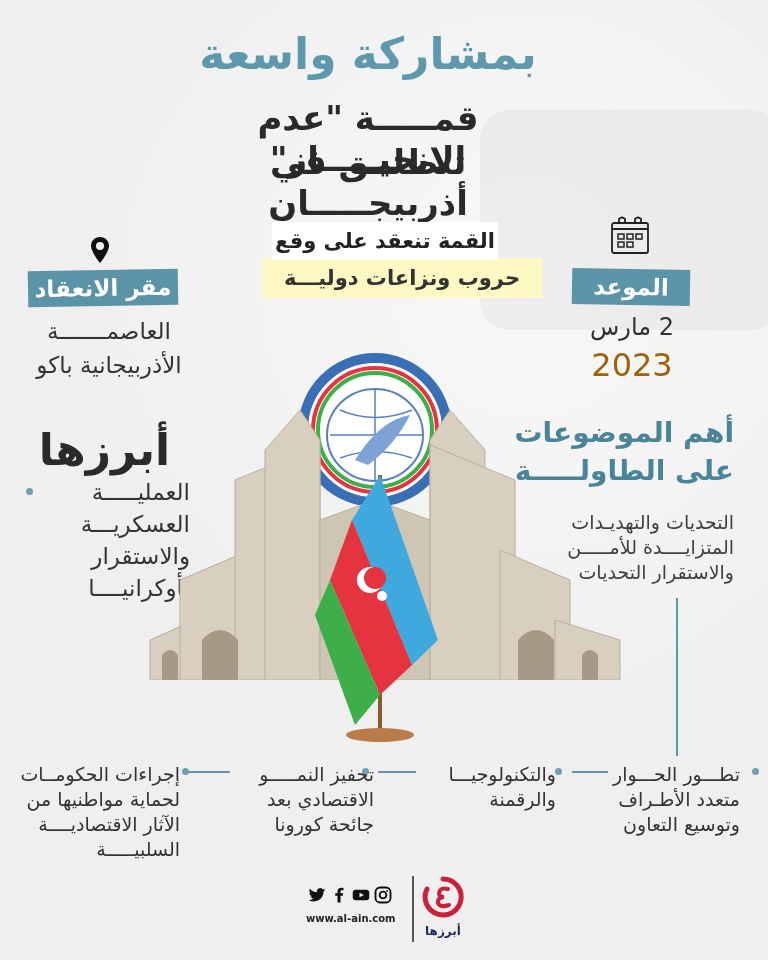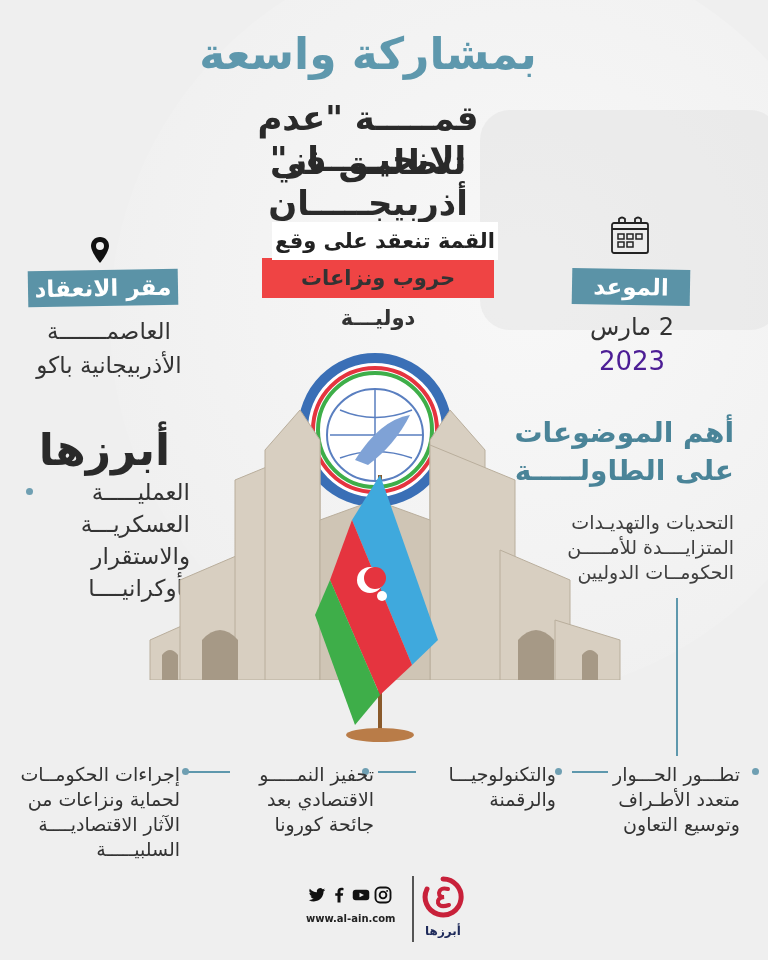--- a/index.html
+++ b/index.html
@@ -19,30 +19,30 @@
   .rtl { direction: rtl; }
   .abs { position: absolute; }
 
   
   .title-1 { top: 28px; right: 210px; width: 380px; text-align: center; font-size: 44px; font-weight: bold; color: #5e98ad; line-height: 1.2; }
   .title-2 { top: 98px; right: 210px; width: 380px; text-align: center; font-size: 34px; font-weight: bold; color: #2a2a2a; line-height: 1.2; }
   .title-3 { top: 142px; right: 210px; width: 380px; text-align: center; font-size: 34px; font-weight: bold; color: #2a2a2a; line-height: 1.2; }
 
   
   .summit-box-1 { top: 222px; left: 272px; width: 226px; height: 38px; background: #ffffff; font-size: 21px; font-weight: bold; text-align: center; line-height: 38px; color: #222; }
-  .summit-box-2 { top: 258px; left: 262px; width: 232px; height: 40px; background: #ef4444; font-size: 21px; font-weight: bold; text-align: center; line-height: 40px; color: #333; }
+  .summit-box-2 { top: 258px; left: 262px; width: 280px; height: 40px; background: #fef9c3; font-size: 21px; font-weight: bold; text-align: center; line-height: 40px; color: #333; }
 
   
   .tag { background: #5b93a7; color: #fff; font-weight: bold; font-size: 23px; text-align: center; }
   .venue-tag { top: 270px; left: 28px; width: 150px; height: 36px; line-height: 36px; transform: rotate(-1deg); }
   .date-tag { top: 269px; left: 572px; width: 118px; height: 36px; line-height: 36px; transform: rotate(1deg); }
 
   .venue-text { top: 314px; left: 20px; width: 178px; text-align: center; font-size: 23px; line-height: 34px; color: #333; }
   .date-line1 { top: 313px; left: 570px; width: 124px; text-align: center; font-size: 24px; color: #333; }
-  .date-line2 { top: 346px; left: 570px; width: 124px; text-align: center; font-size: 26px; color: #4c1d95; }
+  .date-line2 { top: 346px; left: 570px; width: 124px; text-align: center; font-size: 32px; color: #a16207; }
 
   .pin-icon { top: 236px; left: 90px; width: 20px; height: 28px; }
   .cal-icon { top: 215px; left: 610px; width: 40px; height: 40px; }
 
   .highlight-title { top: 424px; left: 30px; width: 140px; text-align: right; font-size: 44px; font-weight: bold; color: #2a2a2a; }
   .highlight-list { top: 476px; left: 20px; width: 170px; font-size: 23px; line-height: 32px; color: #333; text-align: right; }
   .bullet-dot { position: absolute; width: 7px; height: 7px; border-radius: 50%; background: #6f9fb2; }
 
   .topics-title { top: 414px; right: 34px; width: 220px; text-align: right; font-size: 28px; font-weight: bold; color: #4a8498; line-height: 38px; }
   .topics-first { top: 510px; right: 34px; width: 210px; text-align: right; font-size: 19px; line-height: 25px; color: #404040; }
@@ -115,21 +115,21 @@
   <div>بأوكرانيــــا</div>
 </div>
 
 <div class="abs rtl topics-title">
   <div>أهم الموضوعات</div>
   <div>على الطاولـــــة</div>
 </div>
 <div class="abs rtl topics-first">
   <div>التحديات والتهديـدات</div>
   <div>المتزايــــدة للأمـــــن</div>
-  <div>الحكومــات الدوليين</div>
+  <div>والاستقرار التحديات</div>
 </div>
 
 <svg class="scene" viewBox="0 0 500 400">
 
   <g>
     <circle cx="235" cy="80" r="72" fill="#fff" stroke="#3a6fb6" stroke-width="10"></circle>
     <circle cx="235" cy="80" r="62" fill="none" stroke="#e5343f" stroke-width="4"></circle>
     <circle cx="235" cy="80" r="57" fill="none" stroke="#3eae49" stroke-width="4"></circle>
     <ellipse cx="235" cy="85" rx="48" ry="46" fill="none" stroke="#5a7fc0" stroke-width="2"></ellipse>
     <path d="M190 85 H282 M235 40 V130 M200 60 Q235 75 272 60 M200 108 Q235 95 272 108" stroke="#5a7fc0" stroke-width="1.5" fill="none"></path>
@@ -185,21 +185,21 @@
   <div>والتكنولوجيـــا</div>
   <div>والرقمنة</div>
 </div>
 <div class="abs rtl topic-item t3">
   <div>تحفيز النمـــــو</div>
   <div>الاقتصادي بعد</div>
   <div>جائحة كورونا</div>
 </div>
 <div class="abs rtl topic-item t4">
   <div>إجراءات الحكومــات</div>
-  <div>لحماية ونزاعات من</div>
+  <div>لحماية مواطنيها من</div>
   <div>الآثار الاقتصاديــــة</div>
   <div>السلبيـــــة</div>
 </div>
 
 <div class="footer">
   <div class="social-row">
     <svg class="social-icon" viewBox="0 0 24 24">
         <path d="M23 5c-.8.4-1.7.6-2.6.7.9-.6 1.6-1.4 2-2.5-.9.5-1.9.9-2.9 1.1A4.5 4.5 0 0 0 11.8 8.4 12.8 12.8 0 0 1 2.5 3.7a4.5 4.5 0 0 0 1.4 6c-.7 0-1.4-.2-2-.6 0 2.2 1.6 4 3.6 4.4-.7.2-1.4.2-2 .1.6 1.8 2.2 3.1 4.2 3.1A9 9 0 0 1 1 18.6 12.8 12.8 0 0 0 7.9 20.6c8.3 0 12.8-6.9 12.8-12.8v-.6c.9-.6 1.6-1.4 2.3-2.2z" fill="#111"></path>
       </svg>
     <svg class="social-icon" viewBox="0 0 24 24">

